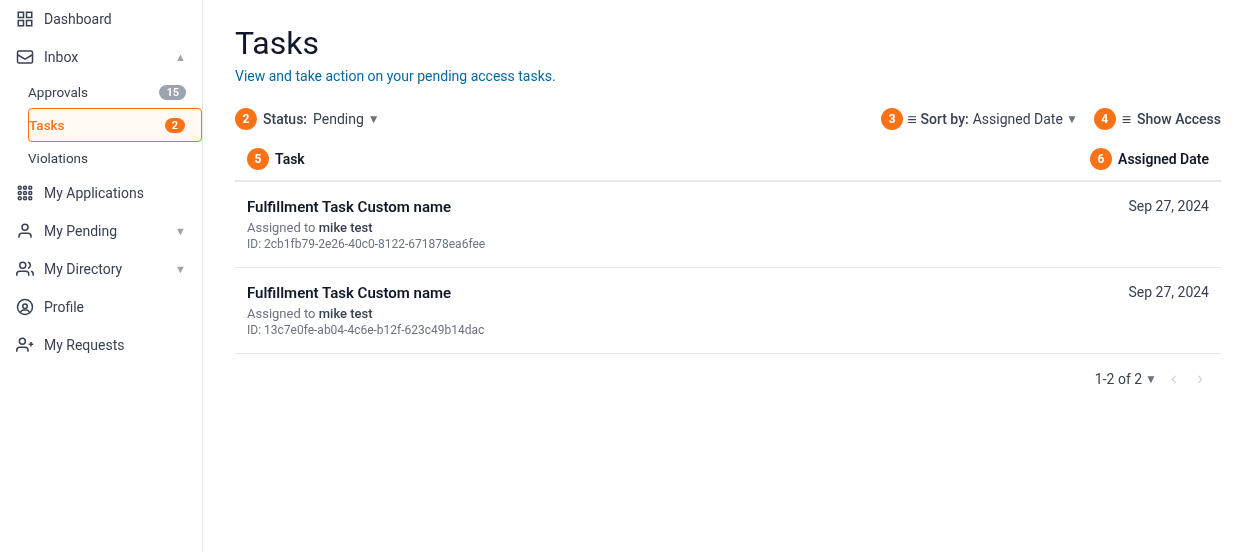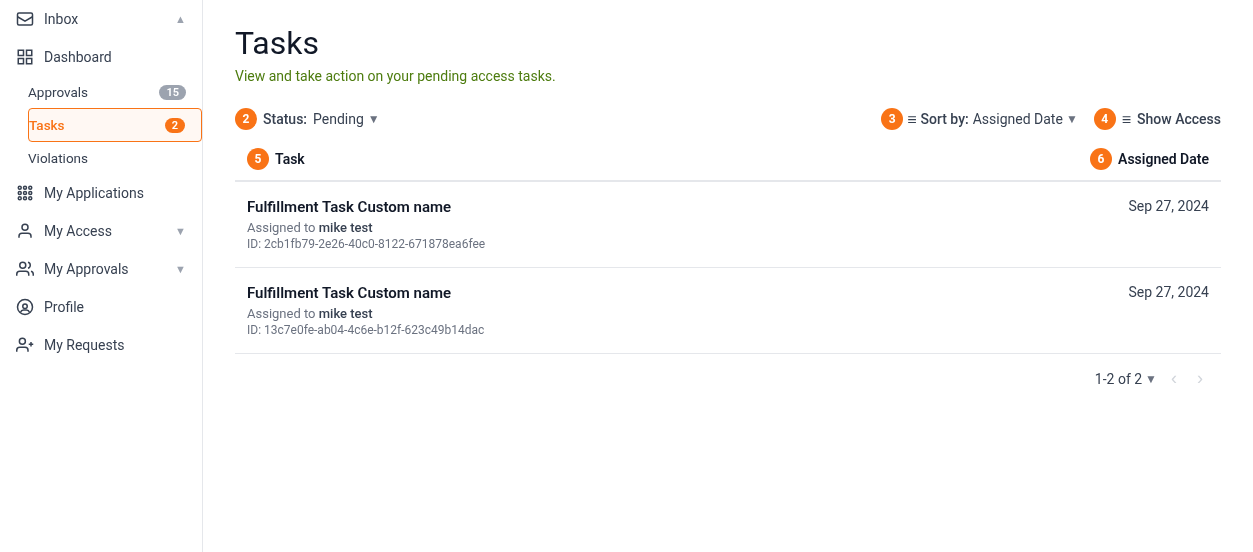--- a/index.html
+++ b/index.html
@@ -91,21 +91,21 @@
       overflow-y: auto;
     }
     .page-title {
       font-size: 32px;
       font-weight: 400;
       color: #111827;
       margin-bottom: 6px;
     }
     .page-subtitle {
       font-size: 14px;
-      color: #4d7c0f;
+      color: #0369a1;
       margin-bottom: 24px;
     }
 
     
     .toolbar {
       display: flex;
       align-items: center;
       justify-content: space-between;
       margin-bottom: 4px;
     }
@@ -260,38 +260,38 @@
     .pagination-btn.disabled { color: #d1d5db; cursor: default; }
   </style>
 </head>
 <body>
 
 <nav class="sidebar">
 
   <div class="sidebar-item">
     <span class="icon">
       <svg width="18" height="18" viewBox="0 0 24 24" fill="none" stroke="currentColor" stroke-width="2">
-          <rect x="2" y="4" width="20" height="16" rx="2"></rect>
-          <polyline points="2,9 12,15 22,9"></polyline>
-        </svg>
-    </span>
-    <span class="label">Inbox</span>
-    <span class="chevron">▲</span>
-  </div>
-
-  <div class="sidebar-item">
-    <span class="icon">
-      <svg width="18" height="18" viewBox="0 0 24 24" fill="none" stroke="currentColor" stroke-width="2">
           <rect x="3" y="3" width="7" height="7"></rect>
           <rect x="14" y="3" width="7" height="7"></rect>
           <rect x="3" y="14" width="7" height="7"></rect>
           <rect x="14" y="14" width="7" height="7"></rect>
         </svg>
     </span>
     <span class="label">Dashboard</span>
+  </div>
+
+  <div class="sidebar-item">
+    <span class="icon">
+      <svg width="18" height="18" viewBox="0 0 24 24" fill="none" stroke="currentColor" stroke-width="2">
+          <rect x="2" y="4" width="20" height="16" rx="2"></rect>
+          <polyline points="2,9 12,15 22,9"></polyline>
+        </svg>
+    </span>
+    <span class="label">Inbox</span>
+    <span class="chevron">▲</span>
   </div>
 
   <div class="sidebar-sub">
     <div class="sidebar-sub-item">
       <span class="sub-label">Approvals</span>
       <span class="badge badge-gray">15</span>
     </div>
     <div class="sidebar-sub-item sidebar-item active" style="padding-left:0;">
       <span class="sub-label">Tasks</span>
       <span class="badge badge-orange">2</span>
@@ -318,34 +318,34 @@
     <span class="label">My Applications</span>
   </div>
 
   <div class="sidebar-item">
     <span class="icon">
       <svg width="18" height="18" viewBox="0 0 24 24" fill="none" stroke="currentColor" stroke-width="2">
           <path d="M20 21v-2a4 4 0 0 0-4-4H8a4 4 0 0 0-4 4v2"></path>
           <circle cx="12" cy="7" r="4"></circle>
         </svg>
     </span>
-    <span class="label">My Access</span>
+    <span class="label">My Pending</span>
     <span class="chevron">▼</span>
   </div>
 
   <div class="sidebar-item">
     <span class="icon">
       <svg width="18" height="18" viewBox="0 0 24 24" fill="none" stroke="currentColor" stroke-width="2">
           <path d="M17 21v-2a4 4 0 0 0-4-4H5a4 4 0 0 0-4 4v2"></path>
           <circle cx="9" cy="7" r="4"></circle>
           <path d="M23 21v-2a4 4 0 0 0-3-3.87"></path>
           <path d="M16 3.13a4 4 0 0 1 0 7.75"></path>
         </svg>
     </span>
-    <span class="label">My Approvals</span>
+    <span class="label">My Directory</span>
     <span class="chevron">▼</span>
   </div>
 
   <div class="sidebar-item">
     <span class="icon">
       <svg width="18" height="18" viewBox="0 0 24 24" fill="none" stroke="currentColor" stroke-width="2">
           <circle cx="12" cy="12" r="10"></circle>
           <path d="M12 8a3 3 0 1 0 0 6 3 3 0 0 0 0-6z"></path>
           <path d="M6.168 18.849A4 4 0 0 1 10 16h4a4 4 0 0 1 3.834 2.855"></path>
         </svg>

